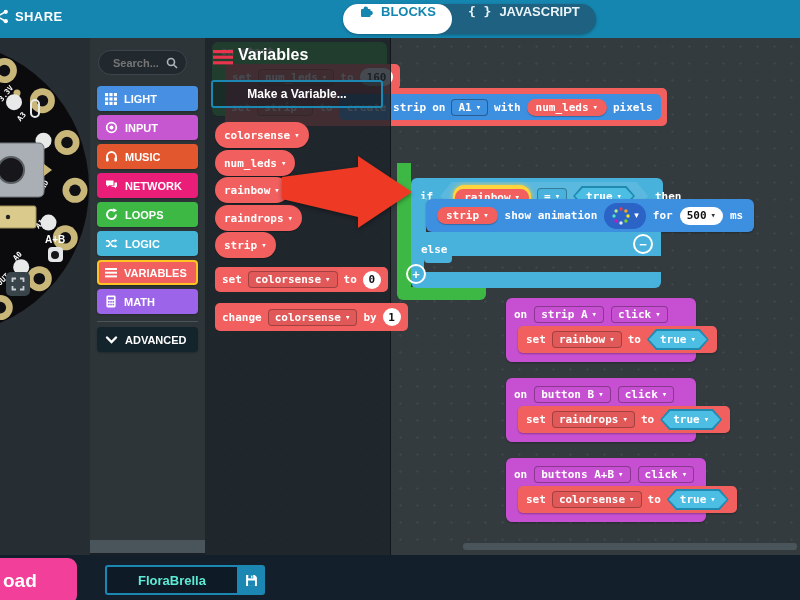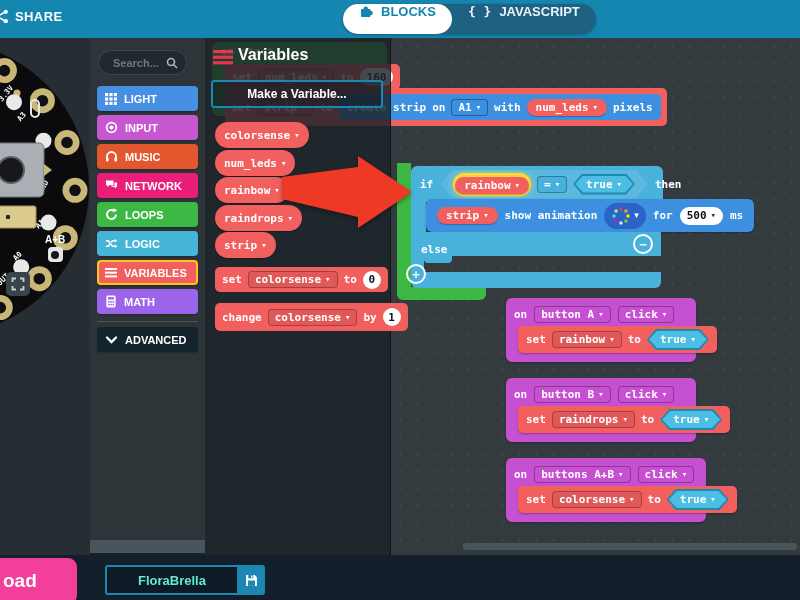--- a/index.html
+++ b/index.html
@@ -61,21 +61,21 @@
   .g-row2{position:absolute;left:13px;top:46px;background:#F1605F;border-radius:5px;padding:3px 6px;display:flex;gap:6px;align-items:center;height:32px}
   .create-strip{background:#3D8FE0;border-radius:5px;display:flex;gap:6px;align-items:center;padding:0 8px;height:26px}
   .a1field{background:#3D8FE0;border:1px solid rgba(0,0,0,.35)}
 
   
   .forever{left:192px;top:97px;width:89px;height:165px}
   .forever .top{position:absolute;left:0;top:0;width:89px;height:28px;background:#3EB844;border-radius:6px 6px 0 0;display:flex;align-items:center;padding-left:9px;box-sizing:border-box}
   .forever .col{position:absolute;left:0;top:28px;width:14px;height:124px;background:#3EB844}
   .forever .bot{position:absolute;left:0;top:152px;width:89px;height:13px;background:#3EB844;border-radius:0 0 6px 6px}
   .ifblk{left:206px;top:125px;width:250px;height:125px}
-  .ifblk .r1{position:absolute;left:0;top:3px;width:252px;height:36px;background:#49B2DC;border-radius:6px 6px 0 0;display:flex;align-items:center;gap:7px;padding:0 9px;box-sizing:border-box}
+  .ifblk .r1{position:absolute;left:0;top:15px;width:252px;height:36px;background:#49B2DC;border-radius:6px 6px 0 0;display:flex;align-items:center;gap:7px;padding:0 9px;box-sizing:border-box}
   .cmp{display:flex;align-items:center;gap:6px;padding:3px 13px;background:rgba(255,255,255,.10);clip-path:polygon(12px 0,calc(100% - 12px) 0,100% 50%,calc(100% - 12px) 100%,12px 100%,0 50%)}
   .ringo{background:#FFD43C;border-radius:999px;padding:2px;box-shadow:0 0 5px rgba(255,212,60,.8)}
   .eqfield{background:#49B2DC;border:1px solid rgba(0,0,0,.3)}
   .hexo{background:#1F89B0;padding:2px;clip-path:polygon(9px 0,calc(100% - 9px) 0,100% 50%,calc(100% - 9px) 100%,9px 100%,0 50%)}
   .hexi{background:#4CBEE4;clip-path:polygon(8px 0,calc(100% - 8px) 0,100% 50%,calc(100% - 8px) 100%,8px 100%,0 50%);padding:2px 11px;display:flex;gap:4px;align-items:center}
   .then{margin-left:auto}
   .ifblk .bodycol{position:absolute;left:0;top:36px;width:15px;height:57px;background:#49B2DC}
   .animblk{position:absolute;left:15px;top:36px;height:33px;background:#3D8FE0;border-radius:6px;display:flex;align-items:center;gap:7px;padding:0 11px;box-shadow:0 1px 2px rgba(0,0,0,.3)}
   .animoval{background:#2B63C6;border-radius:999px;height:26px;display:flex;align-items:center;gap:3px;padding:0 7px}
   .elserow{position:absolute;left:0;top:69px;width:250px;height:24px;background:#49B2DC;display:flex;align-items:flex-end;padding:0 10px;box-sizing:border-box}
@@ -417,21 +417,21 @@
         <div class="ifbot"></div>
         <span class="circ pluscirc">
             <span>+</span>
           </span>
       </div>
 
       <div class="block event ev-a">
         <div class="ev-head">
           <span class="mono">on</span>
           <span class="field pfield mono">
-              <span>button A</span>
+              <span>strip A</span>
               <span class="caret">▾</span>
             </span>
           <span class="field pfield mono">
               <span>click</span>
               <span class="caret">▾</span>
             </span>
         </div>
         <div class="setrow">
           <span class="mono">set</span>
           <span class="field mono">

